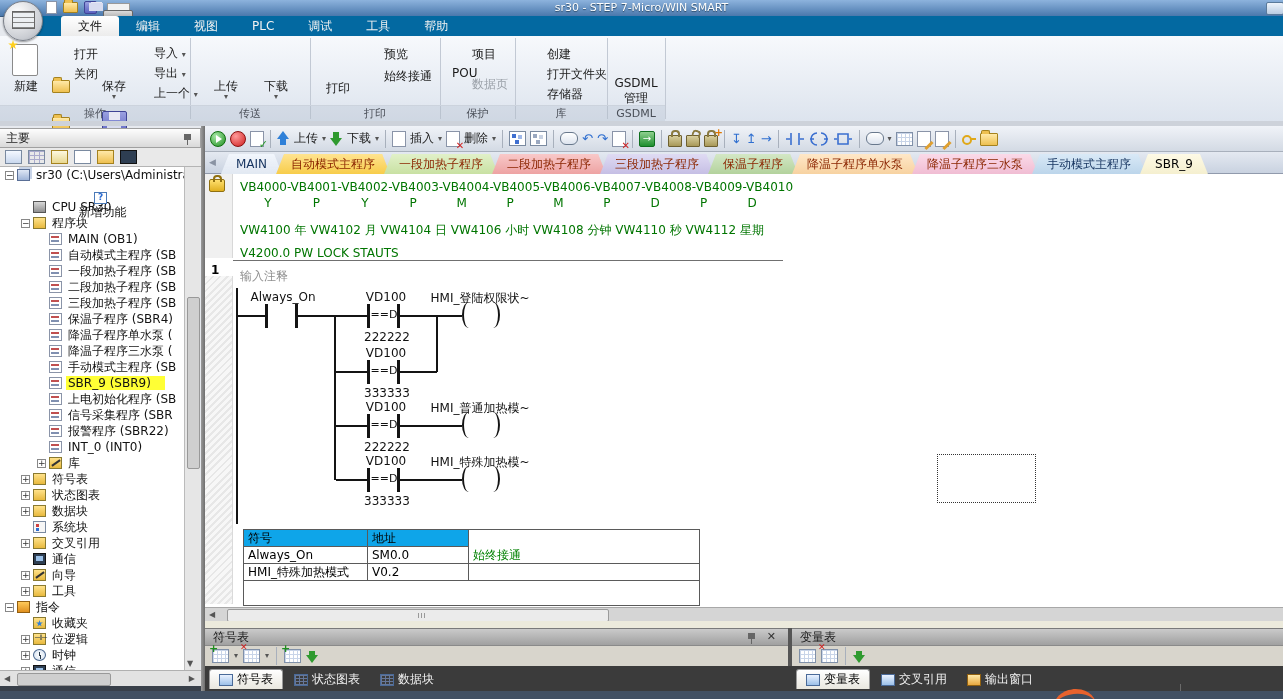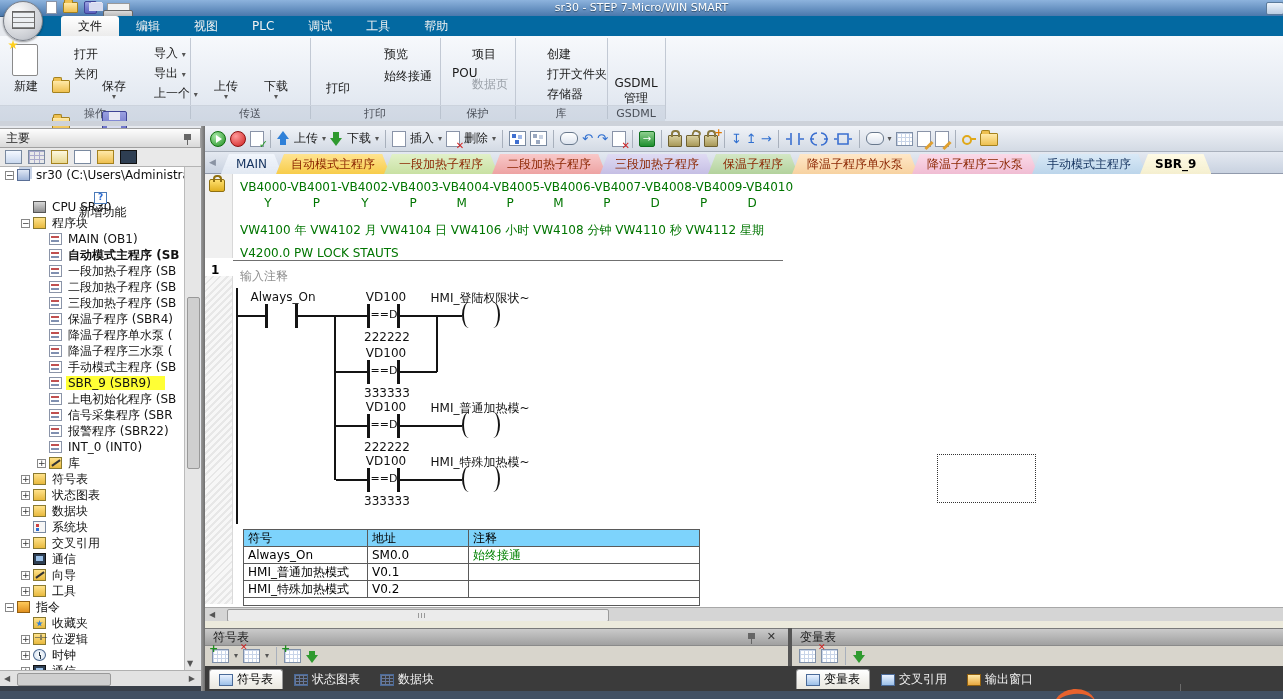--- a/index.html
+++ b/index.html
@@ -142,42 +142,42 @@
   .scroll-arrow{font-size:8px;color:#555;position:absolute;top:3px}
   #sb-dark{left:0;top:686px;width:205px;height:13px;background:#39404a}
   #sb-divider{left:201px;top:126px;width:4px;height:573px;background:linear-gradient(90deg,#9a9a9a,#6e6e6e)}
 
   
   #tabbar{left:205px;top:152px;width:1078px;height:22px;background:linear-gradient(#e4e9f1,#c9d2e0);border-bottom:1px solid #919aac;box-sizing:border-box}
   #tab-chevron{position:absolute;left:4px;top:5px;font-size:9px;color:#8a93a3}
   #edittabs{position:absolute;left:22px;top:2px;height:20px;display:flex}
   .etab{height:20px;line-height:20px;padding:0 15px;font-size:12px;margin-left:-6px;
         clip-path:polygon(8px 0,calc(100% - 8px) 0,100% 100%,0 100%);white-space:nowrap}
-  .etab.active{font-weight:bold}
+  .etab.active{font-weight:normal}
 
   
   #canvas{left:205px;top:174px;width:1078px;height:433px;background:#fff;overflow:hidden}
   .green{color:#007500}
   .olive{color:#9c9c00}
   .gray-note{color:#8f8f8f}
   #cm-gutter{left:205px;top:174px;width:28px;height:84px;background:#f0f0f0;border-right:1px solid #d8d8d8;box-sizing:border-box}
   .lockico{position:absolute;left:4px;top:5px;width:14px;height:11px;background:linear-gradient(#ffe070,#e0b020);border:1px solid #907010;border-radius:2px}
   .lockico::before{content:"";position:absolute;left:3px;top:-5px;width:5px;height:5px;border:2px solid #907010;border-bottom:none;border-radius:4px 4px 0 0}
   #net-gutter{left:205px;top:276px;width:28px;height:328px;border-right:1px solid #dadada;box-sizing:border-box;
       background:repeating-linear-gradient(135deg,#e7e7e7 0 2px,#f7f7f7 2px 5px)}
   .wire{position:absolute;background:#141414}
   .cl{position:absolute;width:12px;height:26px;border-left:2px solid #141414;border-radius:50%}
   .cr{position:absolute;width:12px;height:26px;border-right:2px solid #141414;border-radius:50%}
   .lad-lbl{position:absolute;font-size:12px;color:#111;text-align:center;white-space:nowrap}
   
   #symtab{left:243px;top:529px;width:457px;height:77px;overflow:hidden;border:1px solid #5a5a5a;box-sizing:border-box;background:#fff}
   .strow{display:flex;height:17px;line-height:16px}
   .stcell{border-right:1px solid #5a5a5a;border-bottom:1px solid #5a5a5a;padding-left:4px;box-sizing:border-box;overflow:hidden;white-space:nowrap}
   .stc1{width:124px}.stc2{width:101px}.stc3{width:230px;border-right:none}
-  .sthead .stcell{background:#7dd3fc}
+  .sthead .stcell{background:#0ea5e9}
   #sel-rect{left:937px;top:454px;width:97px;height:47px;border:1px dotted #333;background:#fff}
 
   
   #ed-hscroll{left:205px;top:607px;width:1078px;height:14px;background:#d5d5d5;border-top:1px solid #a8a8a8;box-sizing:border-box}
   #ed-hthumb{position:absolute;left:22px;top:1px;width:380px;height:11px;background:#ebebeb;border:1px solid #9a9a9a;border-radius:2px}
   #ed-hthumb::after{content:"";position:absolute;left:50%;top:3px;width:9px;height:5px;background:repeating-linear-gradient(90deg,#999 0 1px,transparent 1px 3px)}
   #ed-strip{left:205px;top:621px;width:1078px;height:7px;background:#eceadc}
 
   
   .ptitle{top:628px;height:18px;background:linear-gradient(#cacaca,#a0a0a0);border-top:1px solid #7a7a7a;border-bottom:1px solid #8a8a8a;box-sizing:border-box;line-height:16px;padding-left:8px;color:#1a1a1a}
@@ -370,21 +370,21 @@
     <div class="tree-item" style="padding-left: 21px;">
       <span class="expander">−</span>
       <span class="ti ti-blocks"></span>
       <span class="tree-label">程序块</span>
     </div>
     <div class="tree-item" style="padding-left: 37px;">
       <span class="expander none"></span>
       <span class="ti ti-pou"></span>
       <span class="tree-label">MAIN (OB1)</span>
     </div>
-    <div class="tree-item" style="padding-left: 37px; font-weight: bold;">
+    <div class="tree-item" style="padding-left: 37px;">
       <span class="expander none"></span>
       <span class="ti ti-pou"></span>
       <span class="tree-label">自动模式主程序 (SB</span>
     </div>
     <div class="tree-item" style="padding-left: 37px;">
       <span class="expander none"></span>
       <span class="ti ti-pou"></span>
       <span class="tree-label">一段加热子程序 (SB</span>
     </div>
     <div class="tree-item" style="padding-left: 37px;">
@@ -614,31 +614,25 @@
 <div class="abs lad-lbl" style="left:369px;top:472px;width:30px;font-size:11px">==D</div>
 <div class="abs lad-lbl olive" style="left:364px;top:494px;text-align:left">333333</div>
 <div class="abs cl" style="left:462px;top:466px"></div>
 <div class="abs cr" style="left:486px;top:466px"></div>
 <div class="abs lad-lbl" style="left:415px;top:454px;width:130px">HMI_特殊加热模~</div>
 
 <div class="abs" id="symtab">
   <div class="strow sthead">
     <div class="stcell stc1">符号</div>
     <div class="stcell stc2">地址</div>
-    <div class="stcell stc3">注释</div>
   </div>
   <div class="strow">
     <div class="stcell stc1">Always_On</div>
     <div class="stcell stc2">SM0.0</div>
     <div class="stcell stc3" style="color:#008000">始终接通</div>
-  </div>
-  <div class="strow">
-    <div class="stcell stc1">HMI_普通加热模式</div>
-    <div class="stcell stc2">V0.1</div>
-    <div class="stcell stc3"></div>
   </div>
   <div class="strow">
     <div class="stcell stc1">HMI_特殊加热模式</div>
     <div class="stcell stc2">V0.2</div>
     <div class="stcell stc3"></div>
   </div>
 </div>
 
 <div class="abs" id="sel-rect"></div>
 

